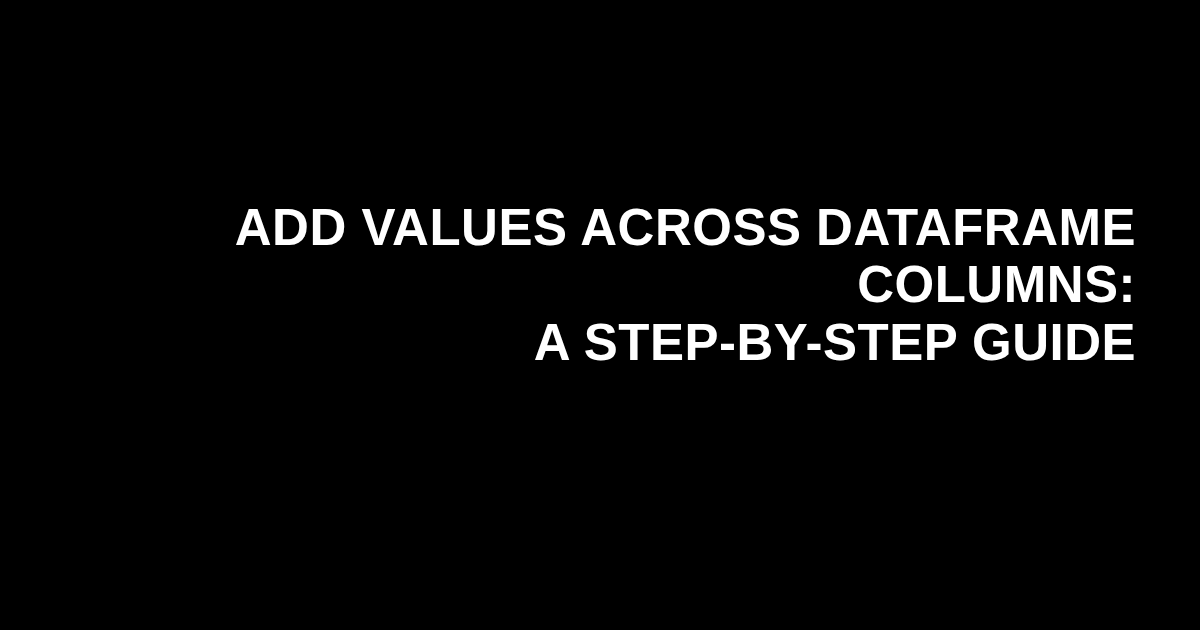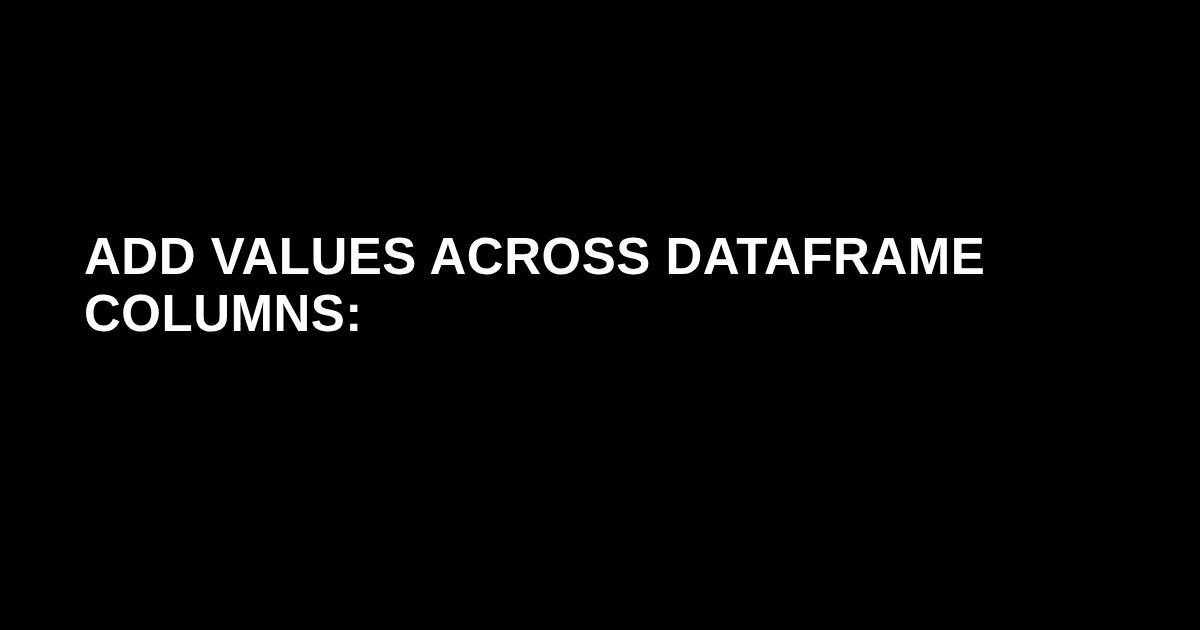--- a/index.html
+++ b/index.html
@@ -10,33 +10,34 @@
     body {
       width: 1200px;
       height: 630px;
       background: #000000;
       display: flex;
       align-items: center;
       justify-content: center;
       overflow: hidden;
     }
     .title-container {
-      text-align: left;
-      padding: 0 84px;
+      text-align: right;
+      padding: 0 64px;
       margin-top: -60px;
     }
     .title-line {
       font-family: 'Arial Black', 'Helvetica Neue', Impact, sans-serif;
       font-weight: 900;
       font-size: 51px;
       line-height: 1.12;
       letter-spacing: 0.5px;
       color: #ffffff;
       text-transform: uppercase;
       font-stretch: condensed;
     }
   </style>
 </head>
 <body>
 
 <div class="title-container">
   <div class="title-line">ADD VALUES ACROSS DATAFRAME COLUMNS:</div>
+  <div class="title-line">A STEP-BY-STEP GUIDE</div>
 </div>
 
 </body></html>

